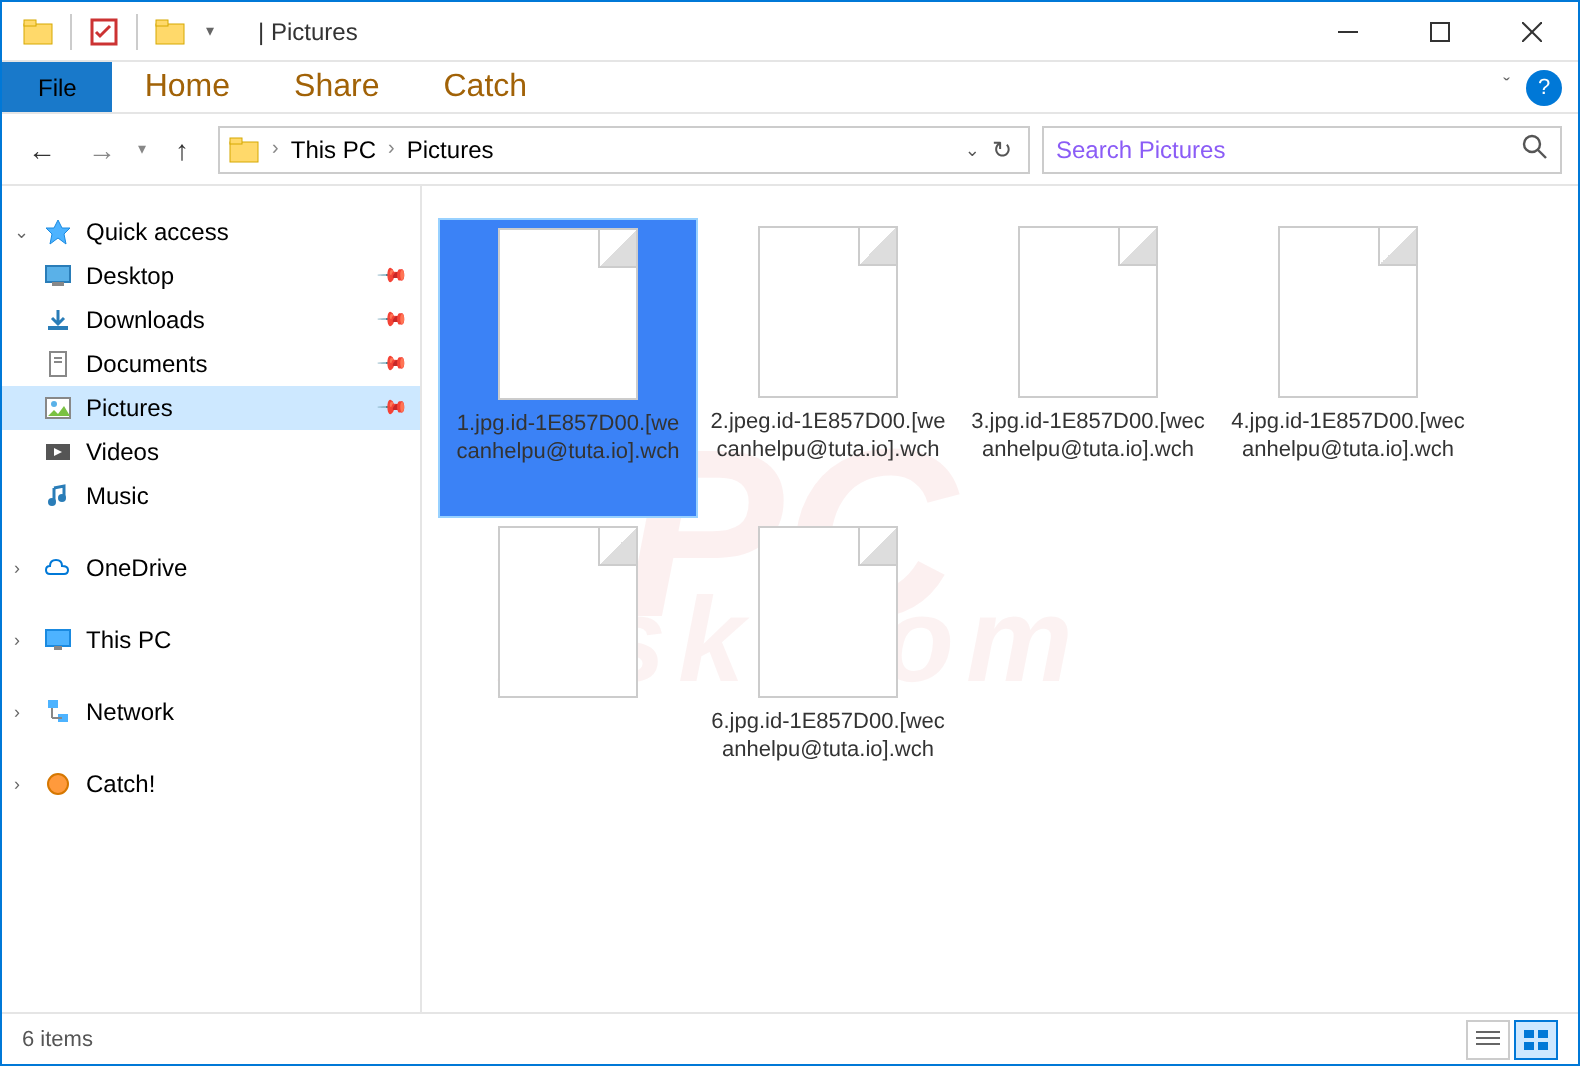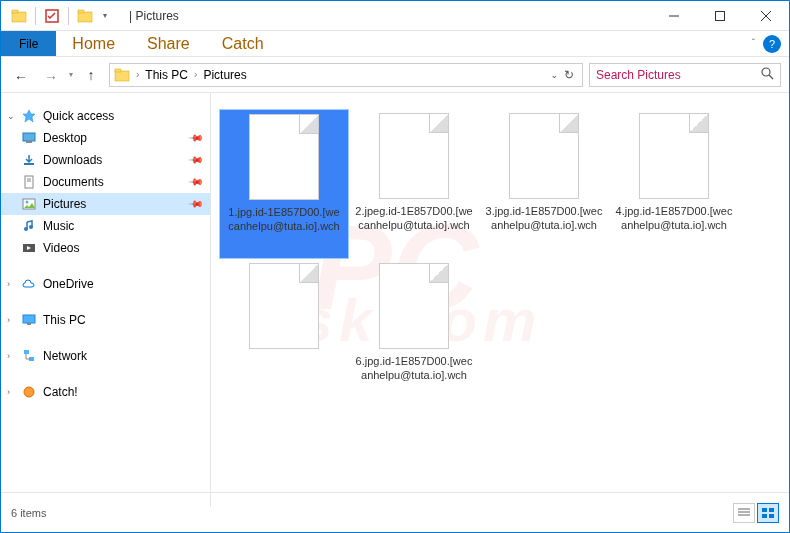--- a/index.html
+++ b/index.html
@@ -22,41 +22,41 @@
 .rb-help { width: 18px; height: 18px; border-radius: 50%; background: #0078d7; color: #fff; font-size: 11px; display: flex; align-items: center; justify-content: center; }
 
 .navbar { height: 36px; display: flex; align-items: center; padding: 0 8px; gap: 6px; border-bottom: 1px solid #e5e5e5; }
 .nav-arrow { width: 24px; height: 24px; display: flex; align-items: center; justify-content: center; color: #888; font-size: 14px; }
 .nav-arrow.enabled { color: #333; }
 .nav-dd { font-size: 8px; color: #888; }
 .addrbar { flex: 1; height: 24px; border: 1px solid #ccc; display: flex; align-items: center; padding: 0 4px; gap: 4px; font-size: 12px; }
 .addr-icon { width: 16px; height: 16px; }
 .addr-sep { color: #888; font-size: 10px; padding: 0 2px; }
 .addr-refresh { margin-left: auto; display: flex; align-items: center; gap: 6px; padding-right: 4px; color: #555; }
-.searchbox { width: 192px; height: 24px; border: 1px solid #ccc; display: flex; align-items: center; padding: 0 6px; font-size: 12px; color: #be185d; }
+.searchbox { width: 260px; height: 24px; border: 1px solid #ccc; display: flex; align-items: center; padding: 0 6px; font-size: 12px; color: #8b5cf6; }
 .searchbox .sicon { margin-left: auto; color: #555; }
 
 .content { display: flex; height: 414px; }
 .sidebar { width: 210px; border-right: 1px solid #e5e5e5; padding: 12px 0; overflow: hidden; font-size: 12px; }
 .sb-group { margin-bottom: 14px; }
 .sb-item { display: flex; align-items: center; padding: 3px 8px 3px 20px; gap: 6px; position: relative; }
 .sb-item.nested { padding-left: 20px; }
 .sb-item.selected { background: #cde8ff; }
 .sb-caret { position: absolute; left: 6px; font-size: 9px; color: #666; }
 .sb-icon { width: 16px; height: 16px; display: flex; align-items: center; justify-content: center; font-size: 13px; }
 .sb-pin { margin-left: auto; color: #888; font-size: 10px; transform: rotate(45deg); }
 
 .filegrid { flex: 1; padding: 16px 8px; display: flex; flex-wrap: wrap; align-content: flex-start; gap: 0; position: relative; }
 .file-item { width: 130px; height: 150px; display: flex; flex-direction: column; align-items: center; padding: 4px; }
 .file-item.sel { background: #3b82f6; border: 1px solid #98d1ff; }
 .file-thumb { width: 70px; height: 86px; background: #fff; border: 1px solid #ccc; position: relative; margin-bottom: 6px; }
 .file-thumb::before { content: ''; position: absolute; top: 0; right: 0; width: 18px; height: 18px; background: linear-gradient(135deg, transparent 50%, #ddd 50%); border-left: 1px solid #ccc; border-bottom: 1px solid #ccc; }
 .file-label { font-size: 11px; text-align: center; line-height: 1.25; word-break: break-all; color: #333; padding: 0 2px; }
 
-.statusbar { position: absolute; bottom: 0; left: 0; right: 0; height: 40px; border-top: 1px solid #e5e5e5; display: flex; align-items: center; padding: 0 10px; font-size: 11px; color: #555; }
+.statusbar { position: absolute; bottom: 0; left: 0; right: 0; height: 26px; border-top: 1px solid #e5e5e5; display: flex; align-items: center; padding: 0 10px; font-size: 11px; color: #555; }
 .sb-views { margin-left: auto; display: flex; gap: 2px; }
 .sb-view { width: 22px; height: 20px; border: 1px solid #ccc; display: flex; align-items: center; justify-content: center; font-size: 11px; }
 .sb-view.active { background: #cde8ff; border-color: #0078d7; }
 
 .watermark { position: absolute; top: 50%; left: 50%; transform: translate(-50%, -50%); font-size: 120px; font-weight: bold; color: rgba(200,0,0,0.06); font-style: italic; pointer-events: none; white-space: nowrap; z-index: 0; }
 .watermark2 { position: absolute; top: 60%; left: 50%; transform: translate(-50%, -50%); font-size: 60px; font-weight: bold; color: rgba(200,0,0,0.05); font-style: italic; pointer-events: none; white-space: nowrap; z-index: 0; letter-spacing: 6px; }
 
 
 .folder-glyph { fill: #ffd96a; stroke: #d6a800; stroke-width: 0.5; }
 </style>
@@ -205,36 +205,36 @@
                 <circle cx="5" cy="5" r="1.5" fill="#5ab1e8"></circle>
                 <path d="M2 11l3-3 2 2 3-4 3 5" fill="#7ac142"></path>
               </svg>
             </span>
             <span>Pictures</span>
             <span class="sb-pin">📌</span>
           </div>
           <div class="sb-item nested">
             <span class="sb-icon">
               <svg width="14" height="14" viewBox="0 0 14 14">
+                <rect x="1" y="3" width="12" height="8" fill="#555"></rect>
+                <polygon points="5,5 5,9 9,7" fill="#fff"></polygon>
+              </svg>
+            </span>
+            <span>Videos</span>
+          </div>
+          <div class="sb-item nested">
+            <span class="sb-icon">
+              <svg width="14" height="14" viewBox="0 0 14 14">
                 <path d="M5 3v7" stroke="#2a7db8" stroke-width="1.5"></path>
                 <circle cx="4" cy="10" r="2" fill="#2a7db8"></circle>
                 <path d="M5 3l5-1v6" stroke="#2a7db8" stroke-width="1.5" fill="none"></path>
                 <circle cx="9" cy="8" r="2" fill="#2a7db8"></circle>
               </svg>
             </span>
             <span>Music</span>
-          </div>
-          <div class="sb-item nested">
-            <span class="sb-icon">
-              <svg width="14" height="14" viewBox="0 0 14 14">
-                <rect x="1" y="3" width="12" height="8" fill="#555"></rect>
-                <polygon points="5,5 5,9 9,7" fill="#fff"></polygon>
-              </svg>
-            </span>
-            <span>Videos</span>
           </div>
         </div>
     </div>
 
     <div class="sb-group">
       <div class="sb-item">
         <span class="sb-caret">›</span>
         <span class="sb-icon">
           <svg width="14" height="14" viewBox="0 0 14 14">
               <path d="M3 10 Q1 10 1 8 Q1 6 3 6 Q3 3 6 3 Q9 3 9 6 Q12 6 12 8 Q12 10 10 10 Z" fill="#fff" stroke="#0078d7" stroke-width="1"></path>

